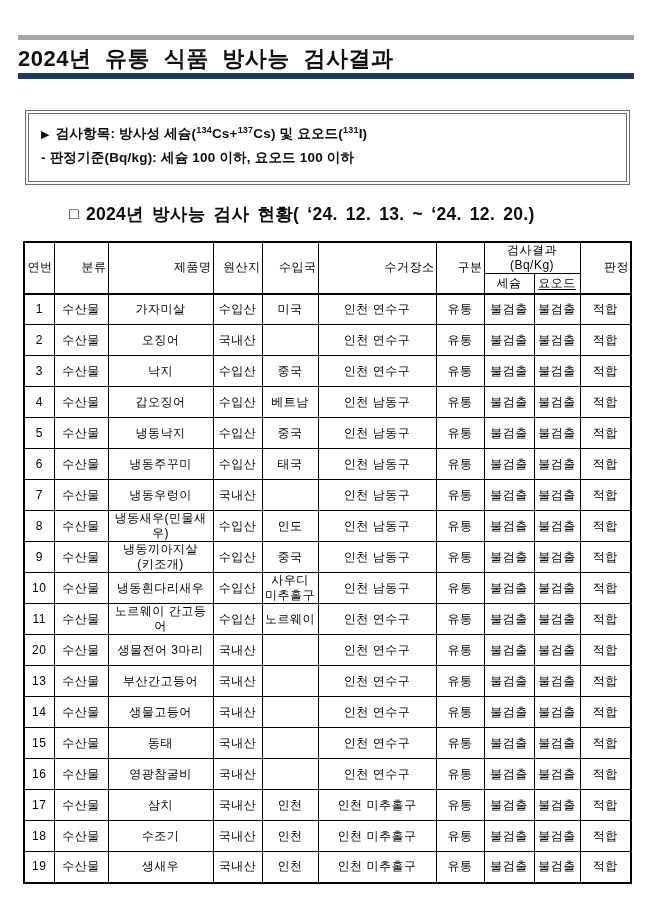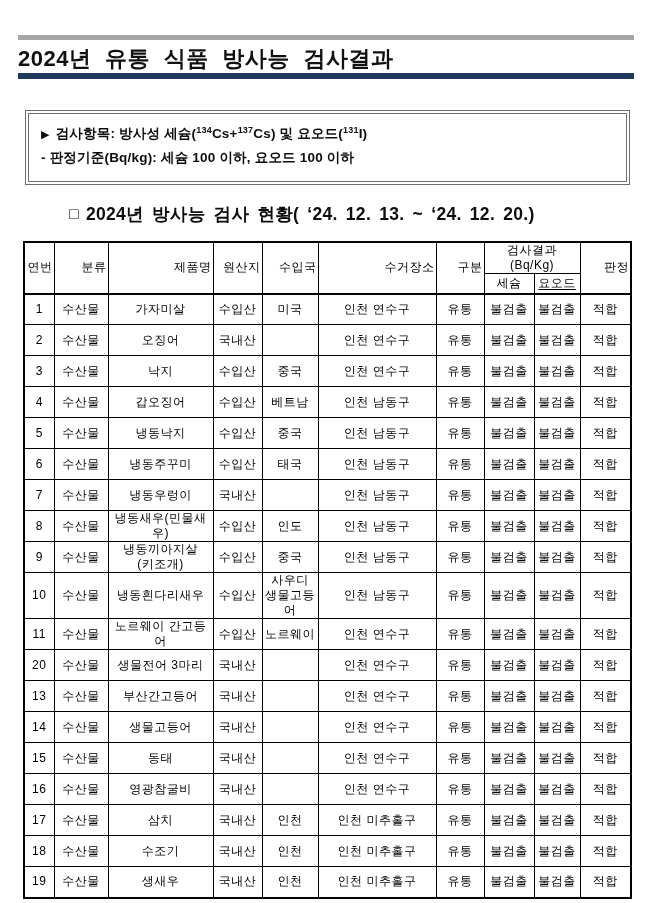--- a/index.html
+++ b/index.html
@@ -267,21 +267,21 @@
         <td>불검출</td>
         <td>불검출</td>
         <td>적합</td>
       </tr>
       <tr>
         <td>10</td>
         <td>수산물</td>
         <td>냉동흰다리새우</td>
         <td>수입산</td>
         <td>사우디
-생물고등어</td>
+미추홀구</td>
         <td>인천 남동구</td>
         <td>유통</td>
         <td>불검출</td>
         <td>불검출</td>
         <td>적합</td>
       </tr>
       <tr>
         <td>11</td>
         <td>수산물</td>
         <td>노르웨이 간고등어</td>

